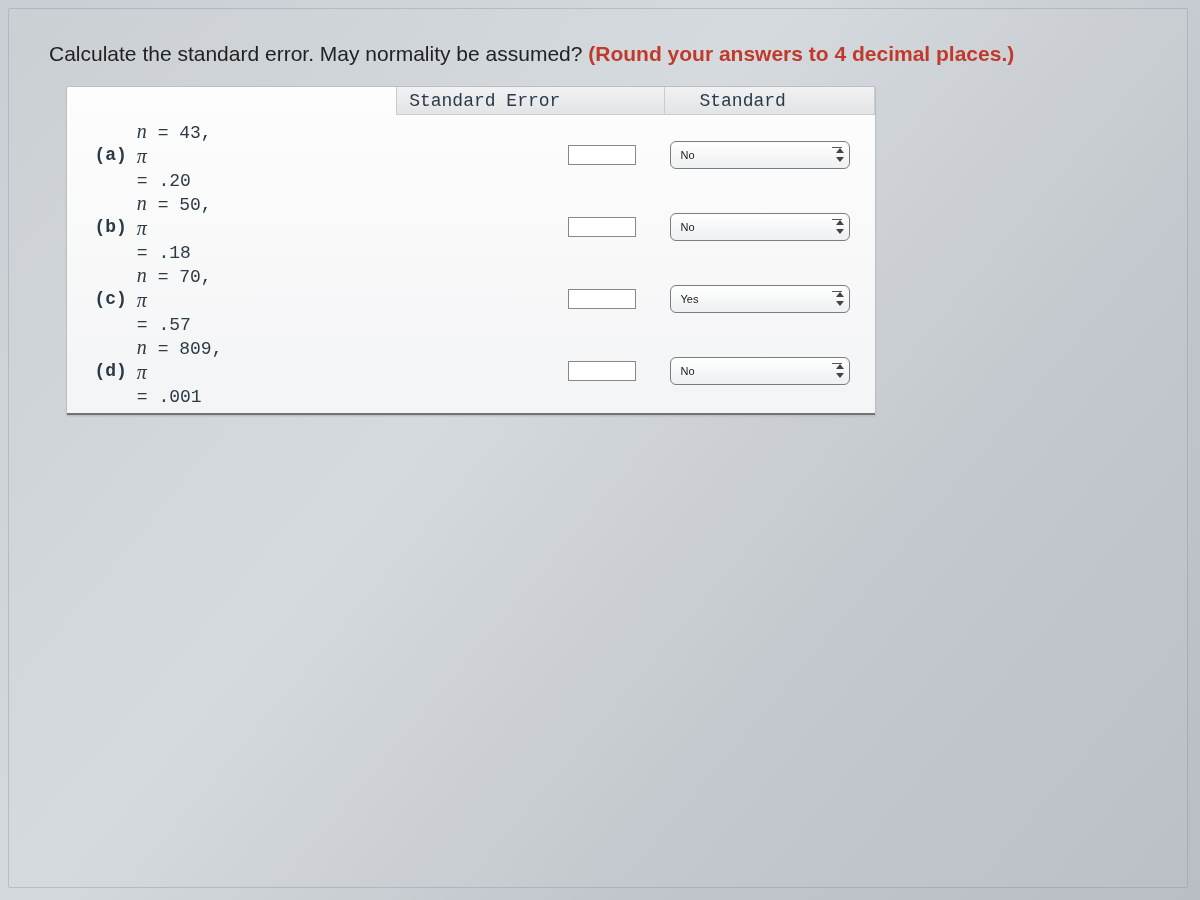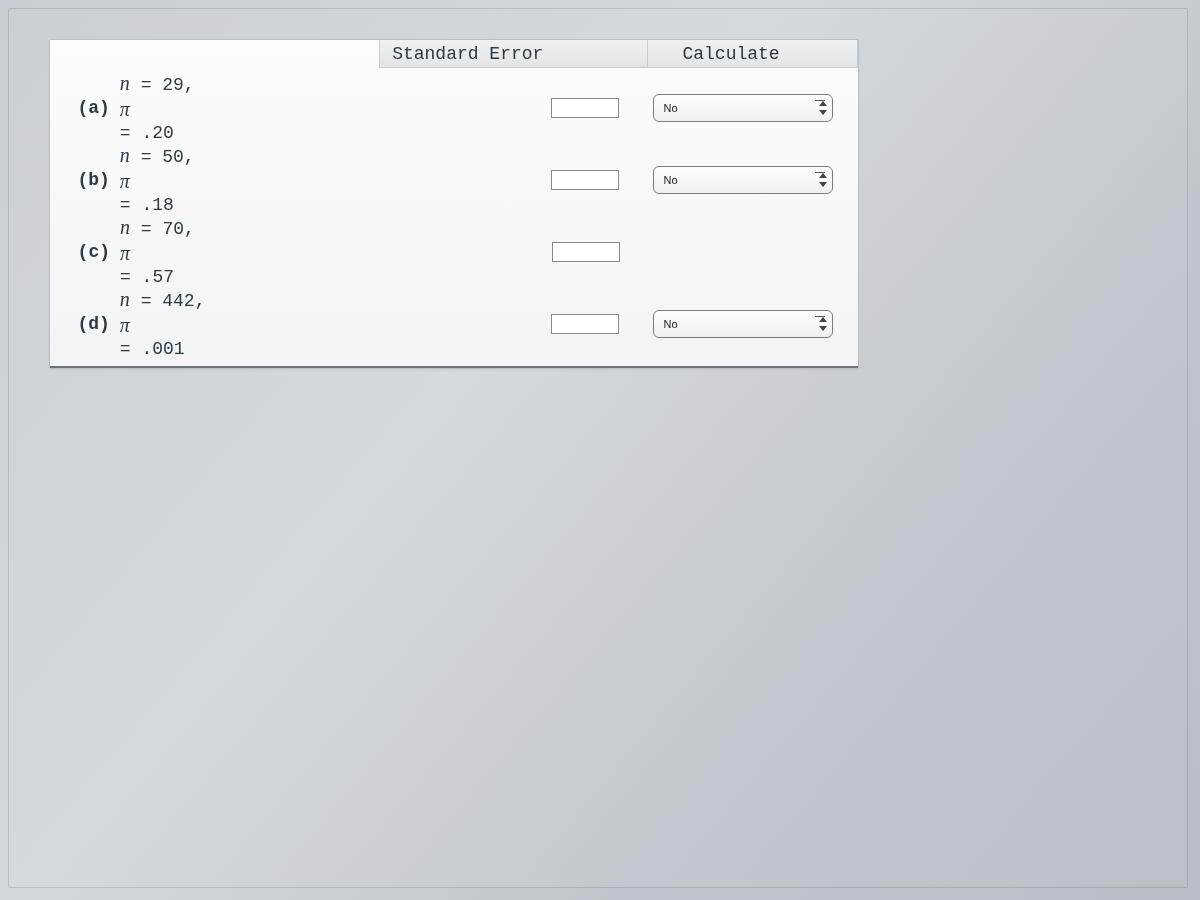--- a/index.html
+++ b/index.html
@@ -30,20 +30,21 @@
     margin-bottom: 18px;
   }
   .q-black { color: #222; }
   .q-red { color: #c0392b; font-weight: bold; }
   .panel {
     width: 810px;
     background: linear-gradient(180deg, #fdfdfd 0%, #f3f4f5 100%);
     border: 1px solid #bcbfc2;
     border-radius: 2px;
     box-shadow: 0 1px 2px rgba(0,0,0,0.06);
+    margin-left: 17px;
   }
   .hdr-row {
     display: flex;
     height: 28px;
     width: 100%;
   }
   .hdr-spacer { width: 330px; }
   .hdr-cell {
     font-family: "Courier New", monospace;
     font-size: 18px;
@@ -163,34 +164,37 @@
     border-right: 4px solid transparent;
   }
   .stepper::before { top: 0; border-bottom: 5px solid #444; }
   .stepper::after  { bottom: 0; border-top: 5px solid #444; }
 </style>
 </head>
 <body>
 
 <div class="page">
 
+  <div class="question">
+    <span class="q-black">Calculate the standard error. May normality be assumed? </span><span class="q-red">(Round your answers to 4 decimal places.)</span>
+  </div>
 
   <div class="panel">
 
     <div class="hdr-row">
       <div class="hdr-spacer"></div>
       <div class="hdr-cell hdr-se">Standard Error</div>
-      <div class="hdr-cell hdr-norm">Calculate</div>
+      <div class="hdr-cell hdr-norm">Standard</div>
     </div>
 
     <div class="tbody">
 
       <div class="trow">
         <div class="labcol">(a)</div>
-        <div class="paramcol"><span class="pi">n</span> = <span>29</span>,
+        <div class="paramcol"><span class="pi">n</span> = <span>43</span>,
 <span class="pi">π</span>
 = <span>.20</span></div>
         <div class="secol">
           <input class="se-input" type="text" style="">
         </div>
         <div class="normcol">
           <div class="sel-wrap">
             <select class="sel">
               <option>No</option>
             </select>
@@ -218,25 +222,33 @@
       </div>
 
       <div class="trow">
         <div class="labcol">(c)</div>
         <div class="paramcol"><span class="pi">n</span> = <span>70</span>,
 <span class="pi">π</span>
 = <span>.57</span></div>
         <div class="secol">
           <input class="se-input" type="text" style="">
         </div>
+        <div class="normcol">
+          <div class="sel-wrap">
+            <select class="sel">
+              <option>Yes</option>
+            </select>
+            <span class="stepper"></span>
+          </div>
+        </div>
       </div>
 
       <div class="trow">
         <div class="labcol">(d)</div>
-        <div class="paramcol"><span class="pi">n</span> = <span>442</span>,
+        <div class="paramcol"><span class="pi">n</span> = <span>809</span>,
 <span class="pi">π</span>
 = <span>.001</span></div>
         <div class="secol">
           <input class="se-input" type="text" style="">
         </div>
         <div class="normcol">
           <div class="sel-wrap">
             <select class="sel">
               <option>No</option>
             </select>

